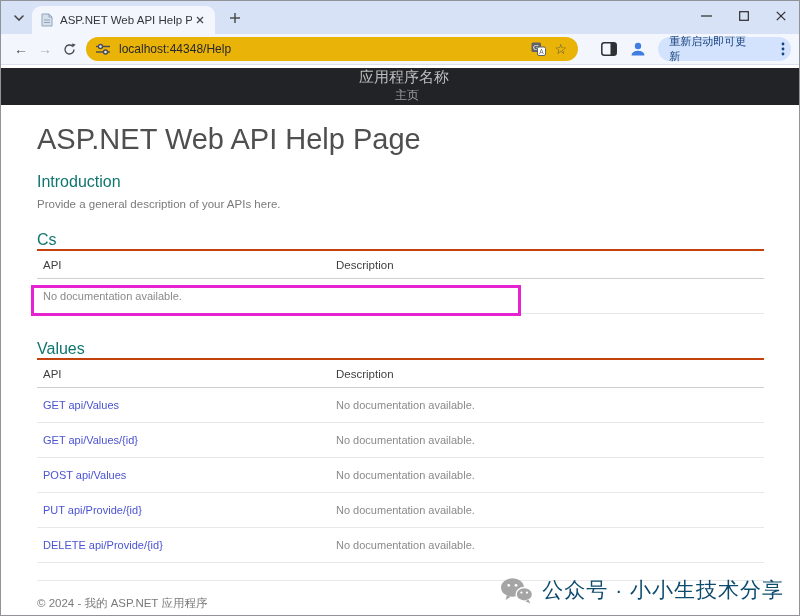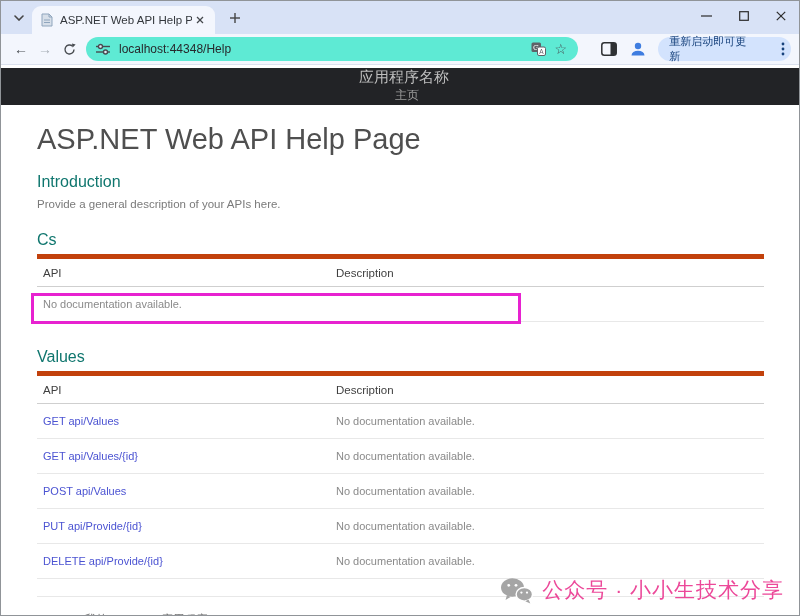--- a/index.html
+++ b/index.html
@@ -14,21 +14,21 @@
   .tab-title { flex:1; font-size:11.5px; color:#33373c; white-space:nowrap; overflow:hidden; margin-left:7px; }
   .tab-close { width:16px; height:16px; border-radius:50%; display:flex; align-items:center; justify-content:center; cursor:pointer; }
   .newtab-btn { width:24px; height:24px; margin:0 0 4px 8px; display:flex; align-items:center; justify-content:center; border-radius:50%; cursor:pointer; }
   .win-controls { position:absolute; top:0; right:0; height:30px; display:flex; align-items:center; }
   .win-btn { width:37px; height:30px; display:flex; align-items:center; justify-content:center; cursor:pointer; }
 
   
   .toolbar { height:31px; background:#f3f6fd; border-bottom:1px solid #dbe1ee; display:flex; align-items:center; padding:0 8px; }
   .nav-btn { width:24px; height:24px; display:flex; align-items:center; justify-content:center; border-radius:50%; font-size:14px; color:#474b50; cursor:pointer; flex:0 0 auto; }
   .nav-btn.disabled { color:#aab0b8; }
-  .omnibox { height:24px; width:524px; margin-left:5px; background:#5eead4; border-radius:12px; display:flex; align-items:center; padding:0 8px 0 10px; }
+  .omnibox { height:24px; width:524px; margin-left:5px; background:#eab308; border-radius:12px; display:flex; align-items:center; padding:0 8px 0 10px; }
   .omni-url { flex:1; font-size:12px; color:#27292d; margin-left:9px; }
   .omni-icon { width:18px; height:18px; display:flex; align-items:center; justify-content:center; margin-left:4px; cursor:pointer; }
   .star { font-size:14px; color:#474b50; }
   .tb-right { display:flex; align-items:center; margin-left:12px; }
   .tb-icon { width:22px; height:22px; display:flex; align-items:center; justify-content:center; margin-left:9px; cursor:pointer; }
   .update-chip { height:24px; margin-left:10px; background:#d3e3fd; border-radius:12px; display:flex; align-items:center; padding:0 6px 0 11px; cursor:pointer;gap:28px; }
   .update-chip span { font-size:11px; color:#17427c; }
 
   .chrome-gap { height:3px; background:#fff; }
 
@@ -37,33 +37,33 @@
   .brand { font-size:15px; color:#bfbfbf; margin-right:27px; cursor:pointer; }
   .nav-link { font-size:12px; color:#9d9d9d; margin-right:21px; cursor:pointer; }
   .nav-link.active { color:#ffffff; font-weight:bold; }
 
   
   .content { padding:0 35px 0 36px; position:relative; }
   .page-title { margin-top:18px; font-size:29px; font-weight:300; color:#4f4f4f; }
   .h2 { font-size:16px; font-weight:400; color:#0f766e; }
   .intro-h { margin-top:17px; }
   .intro-p { margin-top:7px; font-size:11.5px; color:#7a7a7a; }
-  .group-h { margin-top:21px; padding-bottom:5px; border-bottom:5px solid #c2410c; }
+  .group-h { margin-top:21px; border-bottom:2px solid #c2410c; }
 
   .api-table { position:relative; }
   .thead { display:flex; padding:8px 0 7px 6px; border-bottom:1px solid #cfcfcf; font-size:11.5px; color:#3f3f3f; }
   .trow  { display:flex; padding:11px 0 11px 6px; border-bottom:1px solid #e8e8e8; font-size:11px; }
   .col-api { width:293px; flex:0 0 auto; }
   .col-desc { flex:1; color:#8a8a8a; }
   .api-link { color:#4b53d2; text-decoration:none; cursor:pointer; }
   .highlight-box { position:absolute; left:-6px; top:34px; width:490px; height:31px; border:3px solid #e722d0; pointer-events:none; }
 
   .footer { margin-top:17px; border-top:1px solid #e8e8e8; padding:15px 0 0 0; font-size:11.5px; color:#7a7a7a; }
 
-  .watermark { position:absolute; right:15px; bottom:11px; display:flex; align-items:flex-end; color:#ec4899; }
+  .watermark { position:absolute; right:15px; bottom:11px; display:flex; align-items:flex-end; color:#0c4a6e; }
   .watermark-text { font-size:21px; margin-left:9px; letter-spacing:1px; }
 
   svg { display:block; }
 </style>
 </head>
 <body>
 
 <div class="window">
 
   <div class="tabstrip">

